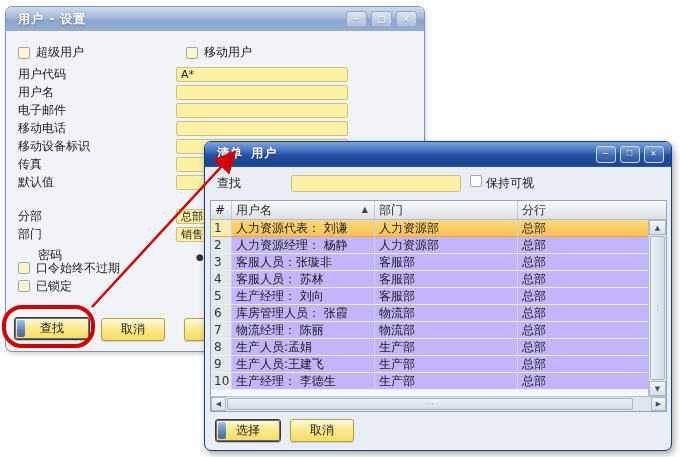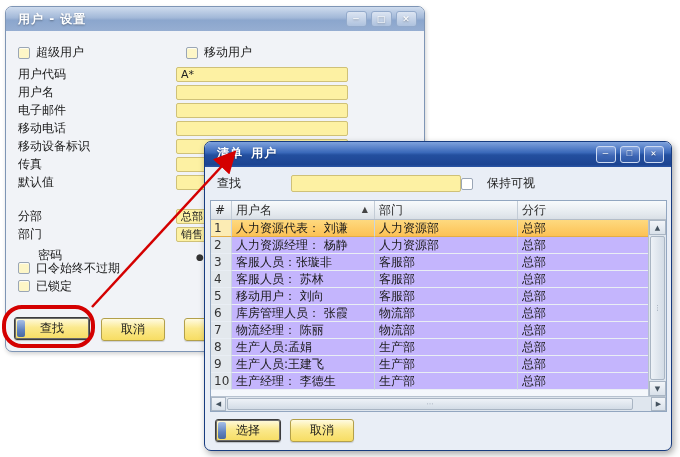--- a/index.html
+++ b/index.html
@@ -59,21 +59,21 @@
                border:1px solid #173c80; box-shadow:2px 3px 7px rgba(0,0,0,.35); z-index:10; }
   .front-win .titlebar { height:25px; line-height:25px;
       background:linear-gradient(#7fa2dd, #3a69ba 42%, #234f9f 52%, #1c4492 90%, #2a55a5);font-family:Liberation Mono, monospace; }
   .front-win .winbtn { width:20px; height:17px; background:linear-gradient(#86a6e0,#3d66b5 60%,#2f58a6);
                        border:1px solid #cddaf2; }
 
   .find-row { position:absolute; left:12px; top:33px; display:flex; align-items:center; }
   .find-label { width:74px; }
   .find-input { width:170px; height:17px; background:#fdf1a3; border:1px solid #cfc178;
                 border-radius:2px; }
-  .keep-cb { display:flex; align-items:center; gap:14px; }
+  .keep-cb { display:flex; align-items:flex-start; gap:4px; margin-left:9px; }
   .keep-cb .cb-box { background:#fff; }
 
   .grid { position:absolute; left:5px; top:58px; width:457px; height:212px;
           background:#f4f7fb; border:1px solid #92a6c0; display:flex; flex-direction:column; }
   .g-head { display:flex; height:19px; background:linear-gradient(#f8fafc,#e4e9ee 70%,#d9dfe6);
             border-bottom:1px solid #b4bdc8; color:#2c2c2c; }
   .g-hcell { padding:0 4px; line-height:18px; border-right:1px solid #c3ccd6;
              display:flex; align-items:center; overflow:hidden; }
   .sort-ic { margin-left:auto; font-size:8px; color:#444; padding-right:2px; }
   .g-body { display:flex; flex:1 1 auto; }
@@ -267,21 +267,21 @@
 
             <div class="g-row">
               <span class="g-cell num c0">4</span>
               <span class="g-cell c1">客服人员： 苏林</span>
               <span class="g-cell c2">客服部</span>
               <span class="g-cell c3">总部</span>
             </div>
 
             <div class="g-row">
               <span class="g-cell num c0">5</span>
-              <span class="g-cell c1">移动用户： 刘向</span>
+              <span class="g-cell c1">生产经理： 刘向</span>
               <span class="g-cell c2">客服部</span>
               <span class="g-cell c3">总部</span>
             </div>
 
             <div class="g-row">
               <span class="g-cell num c0">6</span>
               <span class="g-cell c1">库房管理人员： 张霞</span>
               <span class="g-cell c2">物流部</span>
               <span class="g-cell c3">总部</span>
             </div>

